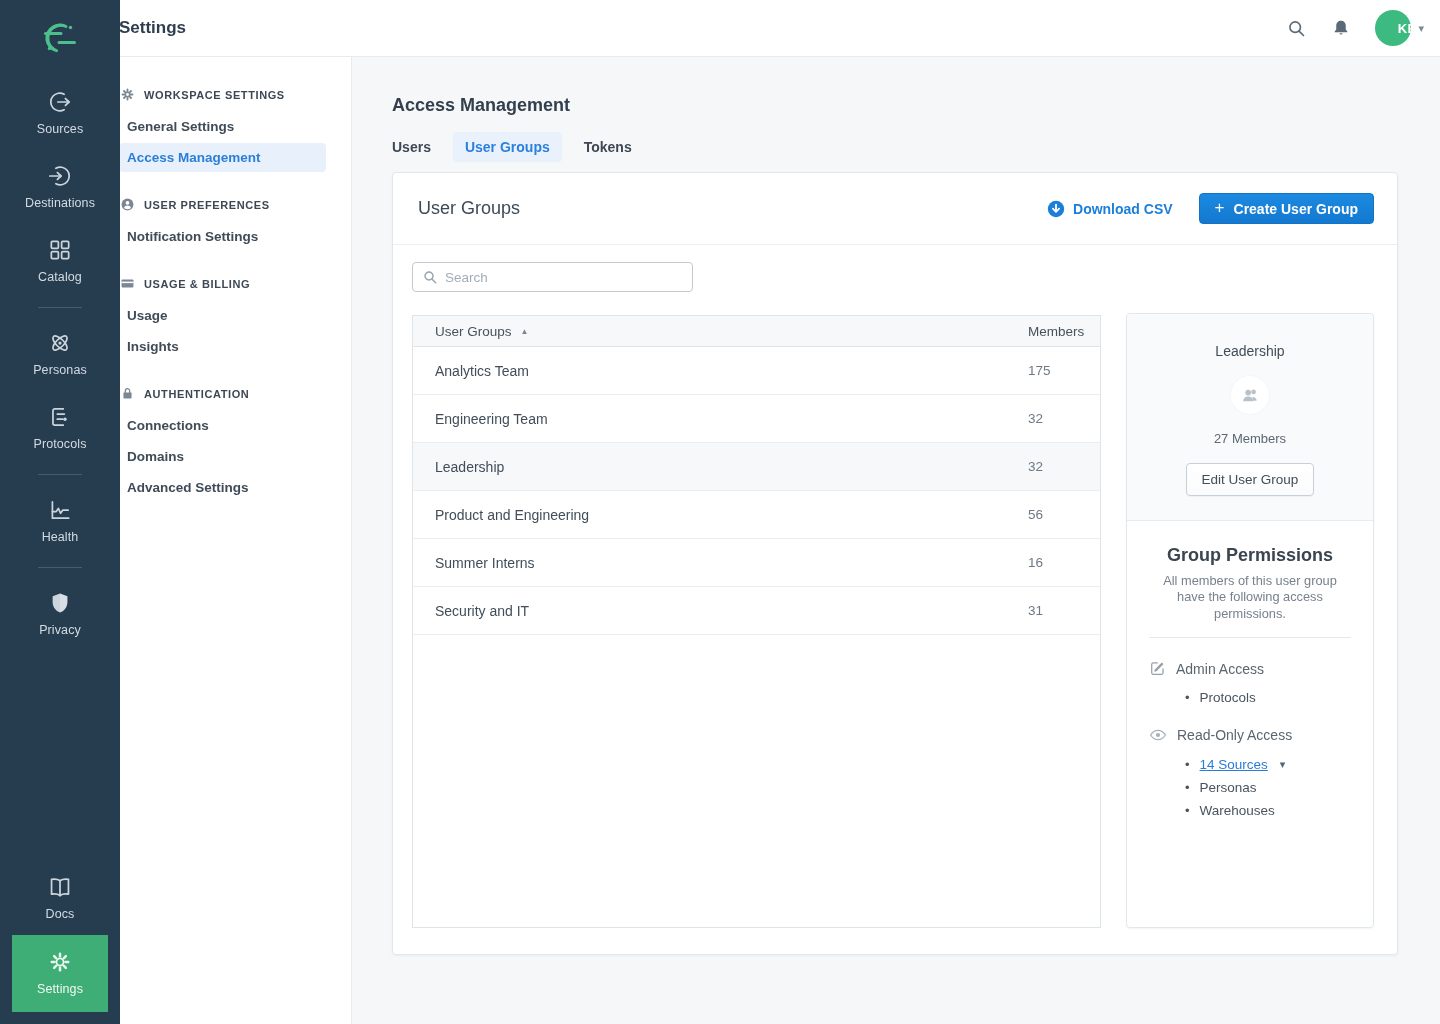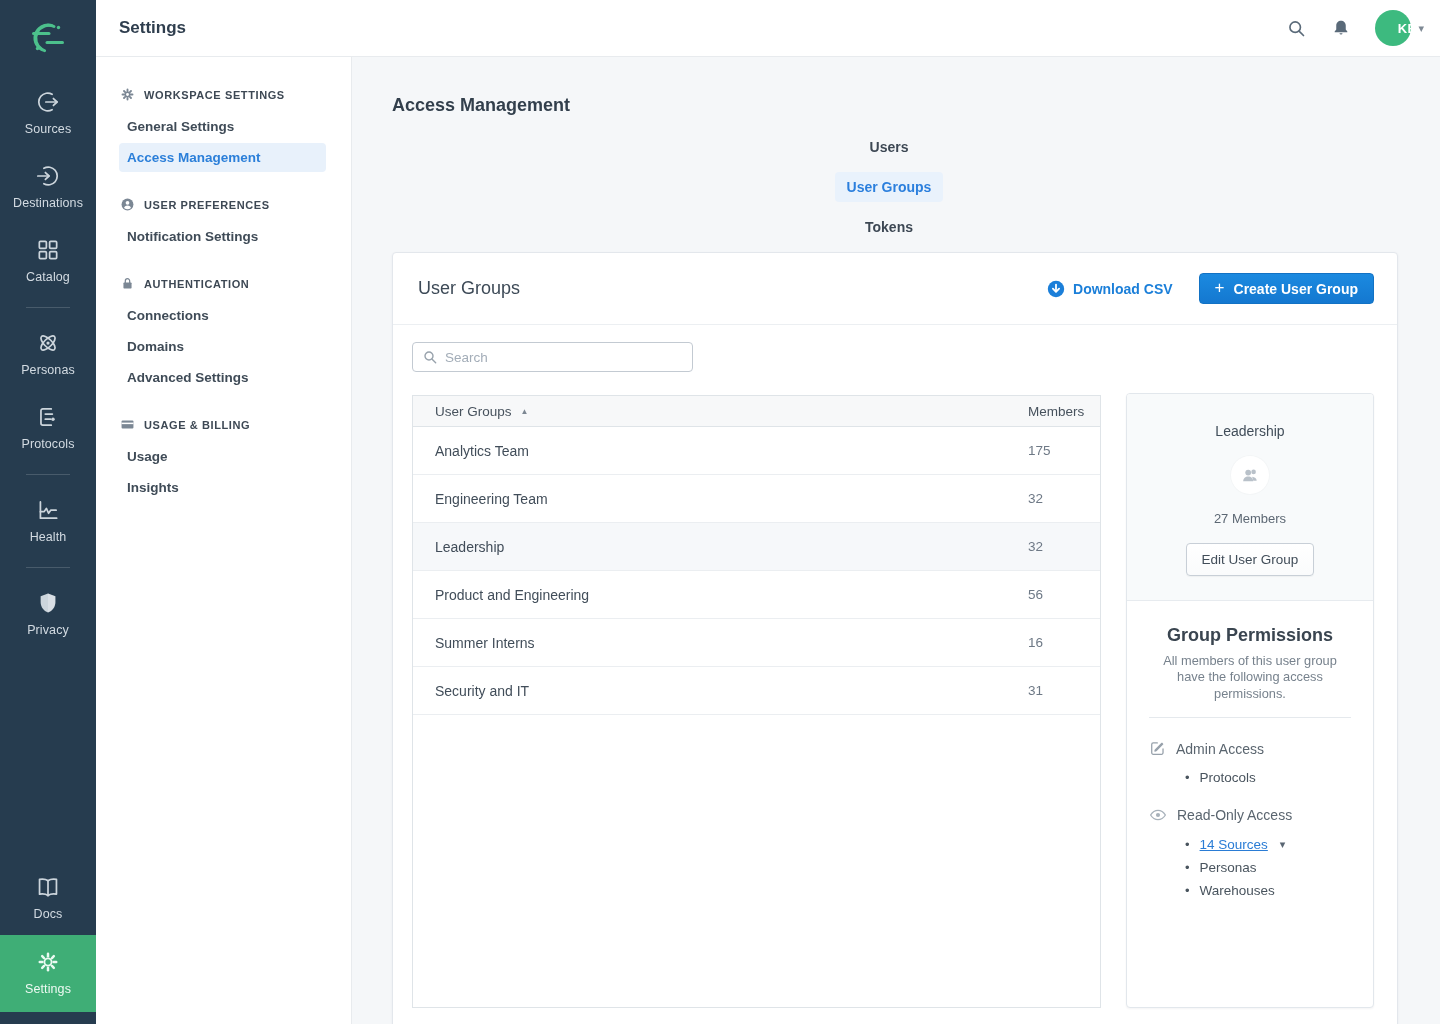--- a/index.html
+++ b/index.html
@@ -1,19 +1,19 @@
 <!DOCTYPE html>
 <html><head>
 <meta charset="utf-8">
 <style>
   * { margin:0; padding:0; box-sizing:border-box; }
   html,body { width:1440px; height:1024px; font-family:"Liberation Sans", sans-serif; background:#f5f7f9; overflow:hidden; }
 
   
-  .app-sidebar { position:absolute; left:0; top:0; width:96px; height:1024px; background:#263c4f; display:flex; flex-direction:column; align-items:center; z-index:30; }
+  .app-sidebar { position:absolute; left:0; top:0; width:120px; height:1024px; background:#263c4f; display:flex; flex-direction:column; align-items:center; z-index:30; }
   .logo-wrap { height:76px; display:flex; align-items:center; justify-content:center; width:100%; }
   .side-item { width:96px; padding:13px 0 14px; display:flex; flex-direction:column; align-items:center; gap:7px; cursor:pointer; }
   .side-item .lbl { font-size:12.5px; color:#d3dbe2; letter-spacing:.1px; }
   .side-divider { width:44px; height:1px; background:rgba(255,255,255,.16); margin:9px 0; }
   .side-spacer { flex:1; }
   .side-item.active { background:#3fae76; padding:14px 0 16px; margin-bottom:12px; }
   .side-item.active .lbl { color:#eefaf3; }
 
   
   .topbar { position:absolute; left:96px; top:0; right:0; height:57px; background:#ffffff; border-bottom:1px solid #e8ebee; display:flex; align-items:center; padding:0 16px 0 23px; z-index:20; }
@@ -29,21 +29,21 @@
   .nav-section { margin-bottom:25px; }
   .nav-section-header { display:flex; align-items:center; gap:9px; padding:0 24px; margin-bottom:10px; }
   .nav-section-header .hdr { font-size:11px; font-weight:700; letter-spacing:.6px; color:#3d4854; text-transform:uppercase; }
   .nav-item { margin:0 25px 2px 23px; padding:7px 8px; border-radius:4px; font-size:13.5px; font-weight:600; color:#3f4b57; cursor:pointer; }
   .nav-item.active { background:#e8f1fb; color:#2b7fd9; }
 
   
   .main { position:absolute; left:352px; top:57px; right:0; bottom:0; background:#f5f7f9; overflow:hidden; }
   .main-inner { padding:38px 42px 0 40px; }
   .page-title { font-size:18px; font-weight:700; color:#323f4c; }
-  .tabs { display:flex; align-items:center; gap:10px; margin-top:16px; margin-left:-12px;flex-direction:column; }
+  .tabs { display:flex; align-items:center; gap:10px; margin-top:16px; margin-left:-12px; }
   .tab { padding:7px 12px; border-radius:4px; font-size:14px; font-weight:600; color:#3d4854; cursor:pointer; }
   .tab.active { background:#e9f2fc; color:#2b7fdd; }
 
   
   .card { margin-top:10px; width:1006px; height:783px; background:#fff; border:1px solid #e3e7ec; border-radius:4px; box-shadow:0 1px 3px rgba(30,45,61,.05); }
   .card-header { height:72px; display:flex; align-items:center; padding:0 23px 0 25px; border-bottom:1px solid #eceff2; }
   .card-title { font-size:18px; font-weight:500; color:#3d4a57; }
   .card-header-right { margin-left:auto; display:flex; align-items:center; gap:26px; }
   .download-csv { display:flex; align-items:center; gap:8px; background:none; border:none; cursor:pointer; font-family:inherit; font-size:14px; font-weight:600; color:#1b7fd9; }
   .btn-primary { display:flex; align-items:center; gap:9px; height:31px; padding:0 15px; background:linear-gradient(#1b8ae0,#1478d0); border:1px solid #1272c4; border-radius:4px; color:#fff; font-family:inherit; font-size:14px; font-weight:600; cursor:pointer; }
@@ -279,43 +279,43 @@
         </span>
       <span class="hdr">USER PREFERENCES</span>
     </div>
     <div class="nav-item">Notification Settings</div>
   </div>
 
   <div class="nav-section">
     <div class="nav-section-header">
       <span>
         <svg width="15" height="15" viewBox="0 0 24 24">
+          <rect x="2.5" y="5.5" width="19" height="13" rx="1.6" fill="#7b8794"></rect>
+          <rect x="2.5" y="9" width="19" height="2.4" fill="#ffffff"></rect>
+        </svg>
+        </span>
+      <span class="hdr">USAGE &amp; BILLING</span>
+    </div>
+    <div class="nav-item">Usage</div>
+    <div class="nav-item">Insights</div>
+  </div>
+
+  <div class="nav-section">
+    <div class="nav-section-header">
+      <span>
+        <svg width="15" height="15" viewBox="0 0 24 24">
           <path d="M8.5 11 V7.8 a3.5 3.5 0 0 1 7 0 V11" fill="none" stroke="#7b8794" stroke-width="2"></path>
           <rect x="5.5" y="10.5" width="13" height="9.5" rx="1.2" fill="#7b8794"></rect>
         </svg>
         </span>
       <span class="hdr">AUTHENTICATION</span>
     </div>
     <div class="nav-item">Connections</div>
     <div class="nav-item">Domains</div>
     <div class="nav-item">Advanced Settings</div>
-  </div>
-
-  <div class="nav-section">
-    <div class="nav-section-header">
-      <span>
-        <svg width="15" height="15" viewBox="0 0 24 24">
-          <rect x="2.5" y="5.5" width="19" height="13" rx="1.6" fill="#7b8794"></rect>
-          <rect x="2.5" y="9" width="19" height="2.4" fill="#ffffff"></rect>
-        </svg>
-        </span>
-      <span class="hdr">USAGE &amp; BILLING</span>
-    </div>
-    <div class="nav-item">Usage</div>
-    <div class="nav-item">Insights</div>
   </div>
 
 </nav>
 
 <main class="main">
   <div class="main-inner">
     <h1 class="page-title">Access Management</h1>
 
     <div class="tabs">
       <div class="tab">Users</div>

